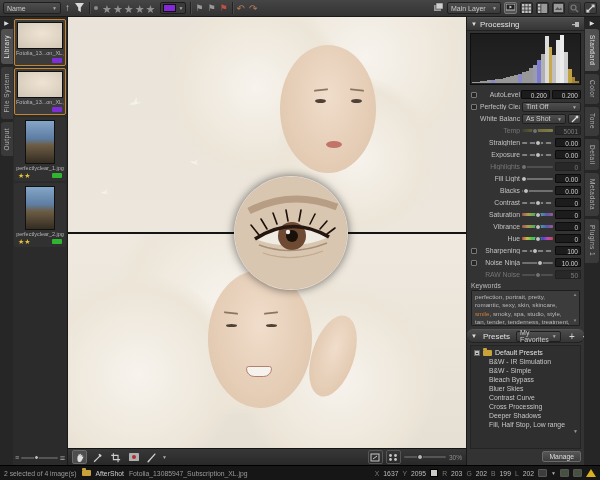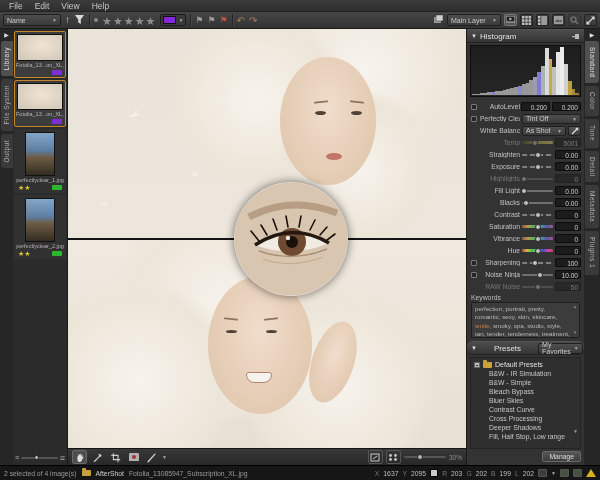--- a/index.html
+++ b/index.html
@@ -141,21 +141,21 @@
     border:1px solid #1e1e1e; border-radius:2px; display:flex; align-items:center; justify-content:center; }
 
   .kw-wrap { padding:1px 4px 3px; flex:none; }
   .kw-label { font-size:6.8px; color:#bdbdbd; margin-bottom:1px; }
   .kw-box { background:#3c3c3c; border:1px solid #1e1e1e; border-radius:1px; padding:2px 8px 2px 3px;
     font-size:6.2px; line-height:1.35; color:#b9b9b9; position:relative; height:36px; overflow:hidden; }
   .kw-scroll { position:absolute; right:1px; top:1px; bottom:1px; width:6px; display:flex;
     flex-direction:column; justify-content:space-between; align-items:center; color:#8a8a8a; font-size:4.5px; }
 
   .presets { flex:1; display:flex; flex-direction:column; min-height:0; }
-  .preset-head { gap:17px;border-radius:6px; }
+  .preset-head { gap:6px;border-radius:6px; }
   .fav-select { width:56px; height:11px; }
   .plus-btn { color:#d8d8d8; font-size:10px; line-height:9px; width:10px; text-align:center; flex:none; }
   .preset-list { flex:1; background:#2f2f2f; margin:2px 3px 0; border:1px solid #242424; overflow:hidden;
     position:relative; padding:2px 0; }
   .folder-row { display:flex; align-items:center; gap:3px; padding:1px 3px; }
   .expand-box { width:6px; height:6px; background:#bcbcbc; border:1px solid #666; position:relative; flex:none; }
   .expand-box::after { content:""; position:absolute; left:1px; right:1px; top:2px; height:1px; background:#333; }
   .folder-icon { width:9px; height:6px; background:#c8a23a; border-radius:1px; position:relative; flex:none; }
   .folder-icon::before { content:""; position:absolute; top:-2px; left:0; width:4px; height:2px;
     background:#c8a23a; border-radius:1px 1px 0 0; }
@@ -178,26 +178,20 @@
   .sb-icon { width:9px; height:8px; background:#3d3d3d; border:1px solid #555; border-radius:1px; }
   .sb-icon.green { background:#46523f; }
   .warn-tri { width:0; height:0; border-left:5px solid transparent; border-right:5px solid transparent;
     border-bottom:8px solid #d8b020; position:relative; }
 </style>
 </head>
 <body>
 
 <div class="win">
 
-  <div class="menubar" id="menubar">
-      <span class="menu-item">File</span>
-      <span class="menu-item">Edit</span>
-      <span class="menu-item">View</span>
-      <span class="menu-item">Help</span>
-    </div>
 
   <div class="toolbar">
     <div class="mini-select tb-sort">
       <span>Name</span>
       <span class="caret">▼</span>
     </div>
     <span class="tb-icon">↑</span>
     <span>
       <svg width="11" height="11" viewBox="0 0 11 11">
           <path d="M1 1 H10 L6.8 5.5 V10 L4.2 8.5 V5.5 Z" fill="#d8d8d8"></path>
@@ -450,21 +444,21 @@
             </span>
           <span class="zoom-pct">30%</span>
         </div>
       </div>
     </div>
 
     <div class="rpanel">
 
       <div class="sec-head">
         <span class="sec-tri">▼</span>
-        <span class="sec-title">Histogram</span>
+        <span class="sec-title">Processing</span>
         <svg class="pin" viewBox="0 0 8 7">
             <rect x="3" y="1" width="4" height="5" fill="#b8b8b8"></rect>
             <rect x="0" y="3" width="3" height="1.2" fill="#b8b8b8"></rect>
           </svg>
       </div>
       <div class="hist-plot" id="hist-plot">
           <div class="hist-bar" style="height: 3%; background: rgb(152, 152, 152);"></div>
           <div class="hist-bar" style="height: 3%; background: rgb(152, 152, 152);"></div>
           <div class="hist-bar" style="height: 4%; background: rgb(152, 152, 152);"></div>
           <div class="hist-bar" style="height: 5%; background: rgb(152, 152, 152);"></div>

